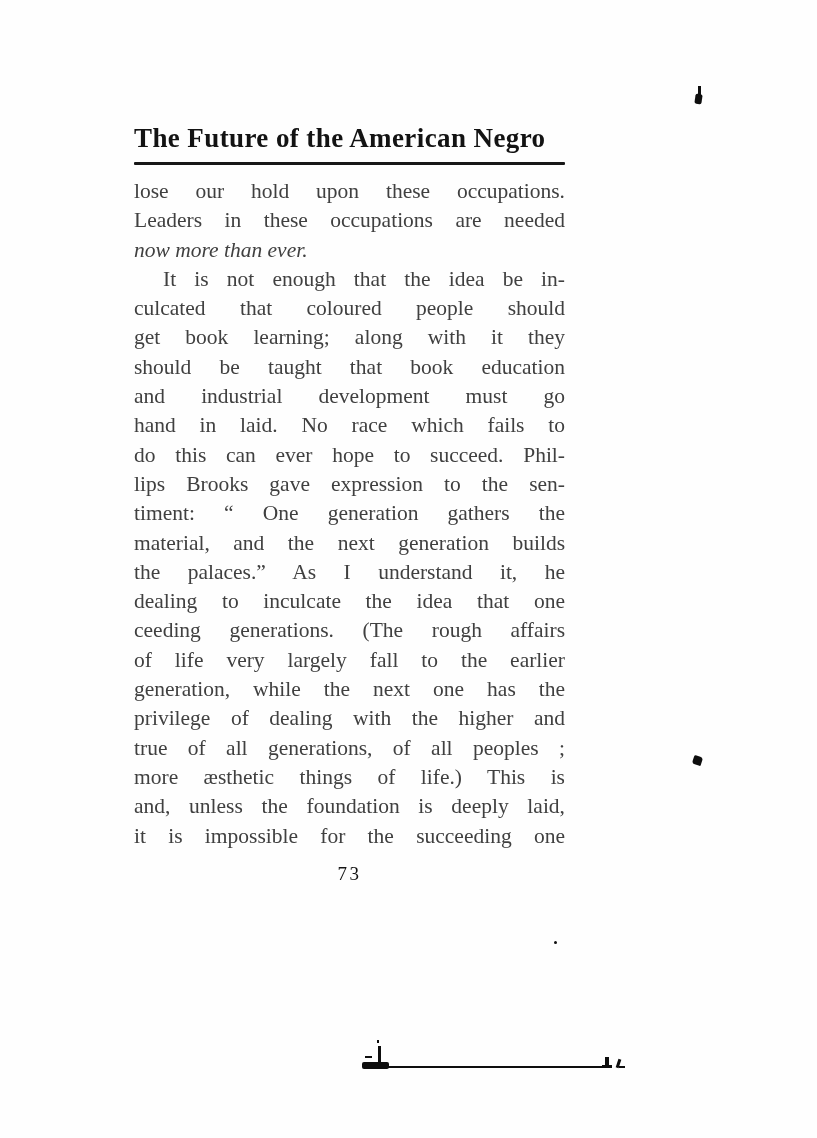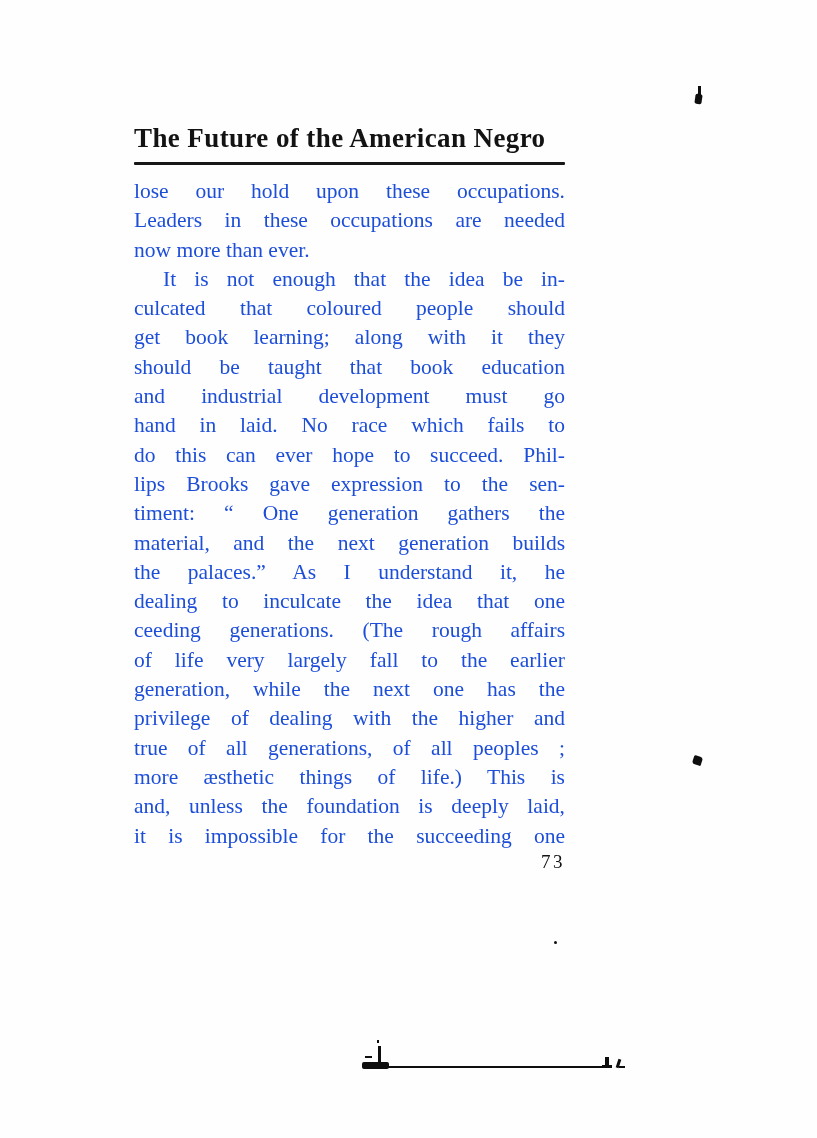--- a/index.html
+++ b/index.html
@@ -35,32 +35,33 @@
   .rule {
     margin-top: 8px;
     height: 3px;
     background: #171717;
     border-radius: 1px;
   }
   .bodytext {
     margin-top: 12px;
     font-size: 21.5px;
     line-height: 29.3px;
-    color: #1d4ed8;
+    color: #404040;
   }
   .line {
     height: 29.3px;
     text-align: justify;
     text-align-last: justify;
     overflow: hidden;
   }
-  .line.last-left { text-align-last: left; }
+  .line.last-left { text-align-last: left; font-style: italic; }
   .line.indent { text-indent: 29px; }
   .pagenum {
-    text-align: right;
+    margin-top: 12px;
+    text-align: center;
     font-size: 19px;
     letter-spacing: 2.5px;
     color: #131313;
   }
   
   .ink { position: absolute; background: #0e0e0e; }
   .ink-blob-tr-stem   { left: 698px; top: 86px;  width: 3px;  height: 11px; }
   .ink-blob-tr-body   { left: 695px; top: 94px;  width: 7px;  height: 10px; border-radius: 2px; transform: rotate(8deg); }
   .ink-blob-right     { left: 693px; top: 756px; width: 9px;  height: 9px;  border-radius: 2px 3px 1px 3px; transform: rotate(18deg); }
   .ink-dot-mid        { left: 554px; top: 941px; width: 3px;  height: 3px;  border-radius: 50%; }

